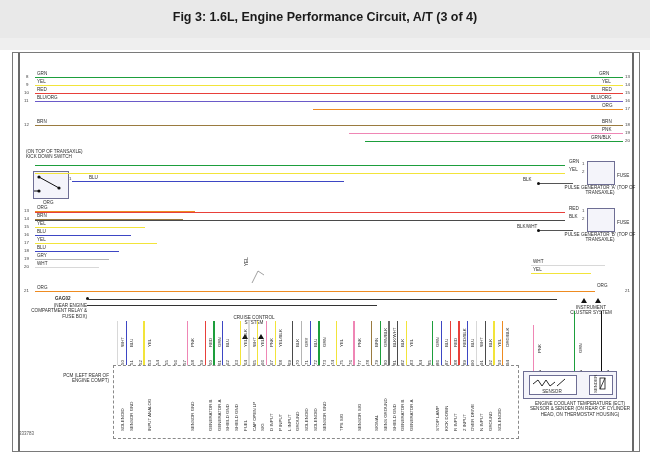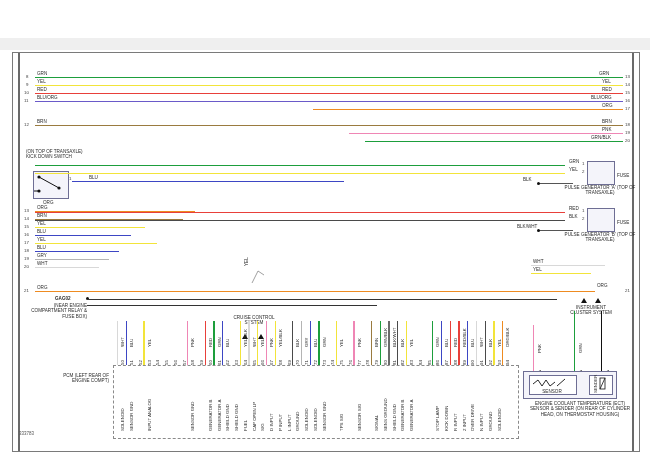--- a/index.html
+++ b/index.html
@@ -85,20 +85,23 @@
   }
   .sensor-sq{
     position:absolute;border:1px solid #6e6e94;background:#ffffff;
   }
 </style>
 </head>
 <body>
 
 <div id="page">
 
+  <div class="header">
+    <div class="header-title">Fig 3: 1.6L, Engine Performance Circuit, A/T (3 of 4)</div>
+  </div>
   <div class="header-strip"></div>
 
   <div class="frame">
 
     <div class="frame-inner-left"></div>
     <div class="frame-inner-right"></div>
 
     <div class="w" style="left:22px;top:24px;width:588px;height:1.2px;background:#1d9e3c;"></div>
     <div class="pin" style="left:13px;top:21px;">8</div>
     <div class="lbl" style="left:24px;top:18px;">GRN</div>

